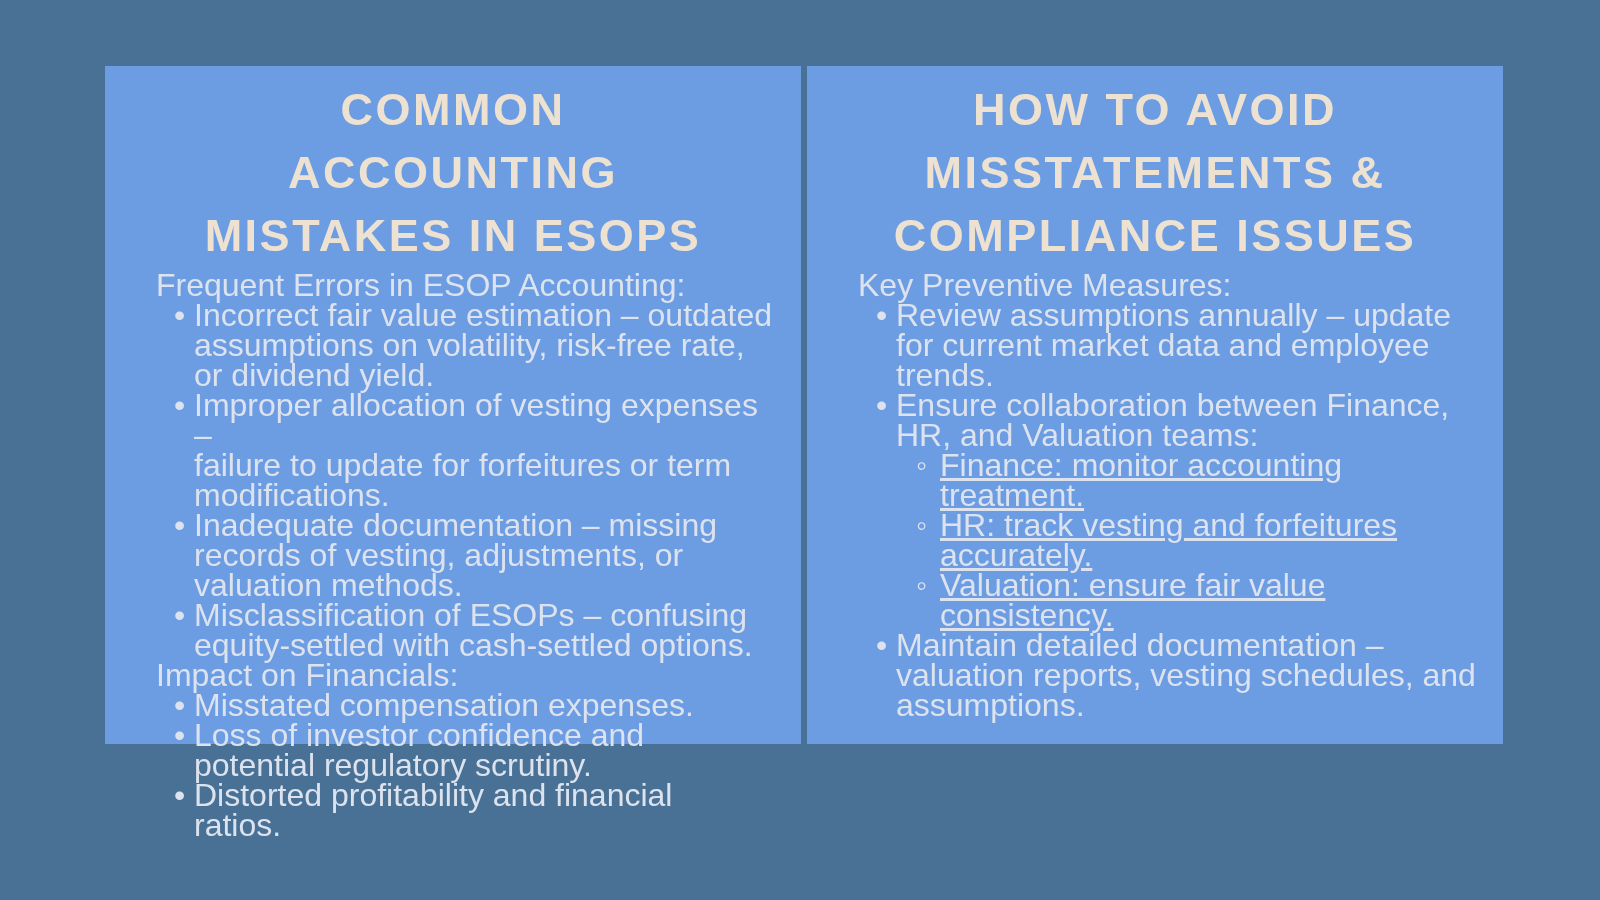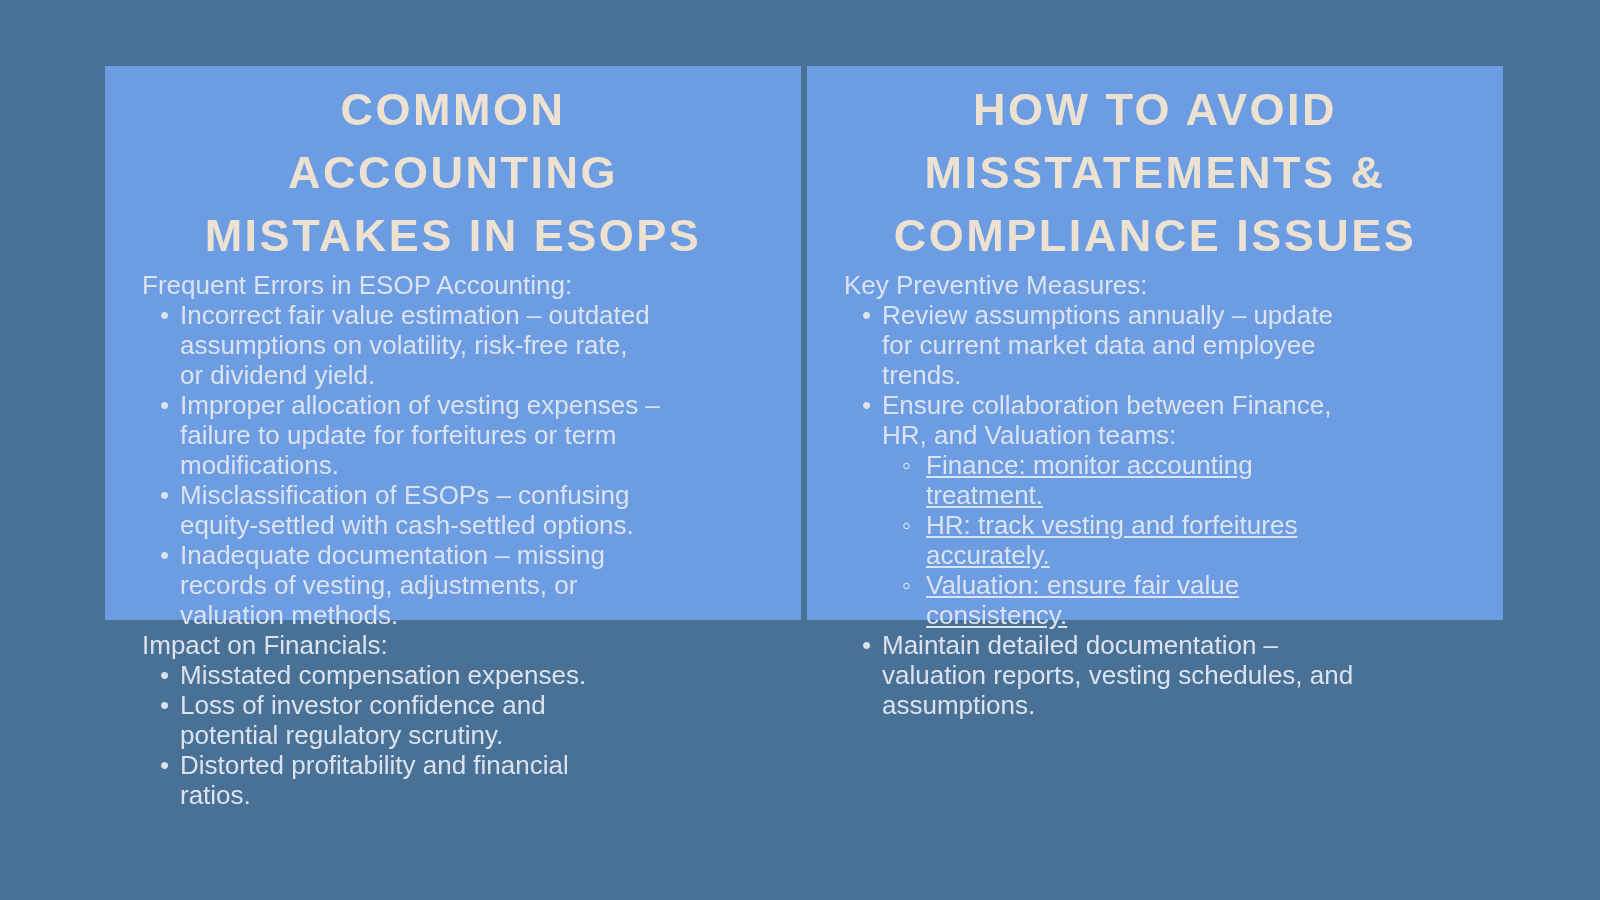--- a/index.html
+++ b/index.html
@@ -13,39 +13,39 @@
     width: 1600px; height: 900px;
     background: var(--bg);
     font-family: "Liberation Sans", sans-serif;
     overflow: hidden;
     position: relative;
   }
   .panel {
     position: absolute;
     top: 66px;
     width: 696px;
-    height: 554px;
+    height: 678px;
     background: var(--panel);
   }
   .panel.left  { left: 105px; }
   .panel.right { left: 807px; }
   .panel-title {
     margin-top: 12px;
     text-align: center;
     color: var(--title);
     font-weight: bold;
     font-size: 45px;
     line-height: 63px;
     letter-spacing: 2.5px;
   }
   .panel-body {
     margin-top: 3px;
-    padding: 0 26px 0 37px;
+    padding: 0 26px 0 51px;
     color: var(--body);
-    font-size: 26px;
+    font-size: 32px;
     line-height: 30px;
   }
   .item {
     position: relative;
     white-space: pre-line;
   }
   .item.b1 { padding-left: 38px; }
   .item.b1::before {
     content: "\2022";
     position: absolute;
@@ -68,25 +68,25 @@
     <div>MISTAKES IN ESOPS</div>
   </div>
   <div class="panel-body">
     <div class="item hdr">Frequent Errors in ESOP Accounting:</div>
     <div class="item b1">Incorrect fair value estimation – outdated
 assumptions on volatility, risk-free rate,
 or dividend yield.</div>
     <div class="item b1">Improper allocation of vesting expenses –
 failure to update for forfeitures or term
 modifications.</div>
-    <div class="item b1">Misclassification of ESOPs – confusing
-equity-settled with cash-settled options.</div>
     <div class="item b1">Inadequate documentation – missing
 records of vesting, adjustments, or
 valuation methods.</div>
+    <div class="item b1">Misclassification of ESOPs – confusing
+equity-settled with cash-settled options.</div>
     <div class="item hdr">Impact on Financials:</div>
     <div class="item b1">Misstated compensation expenses.</div>
     <div class="item b1">Loss of investor confidence and
 potential regulatory scrutiny.</div>
     <div class="item b1">Distorted profitability and financial
 ratios.</div>
   </div>
 </div>
 
 <div class="panel right">

